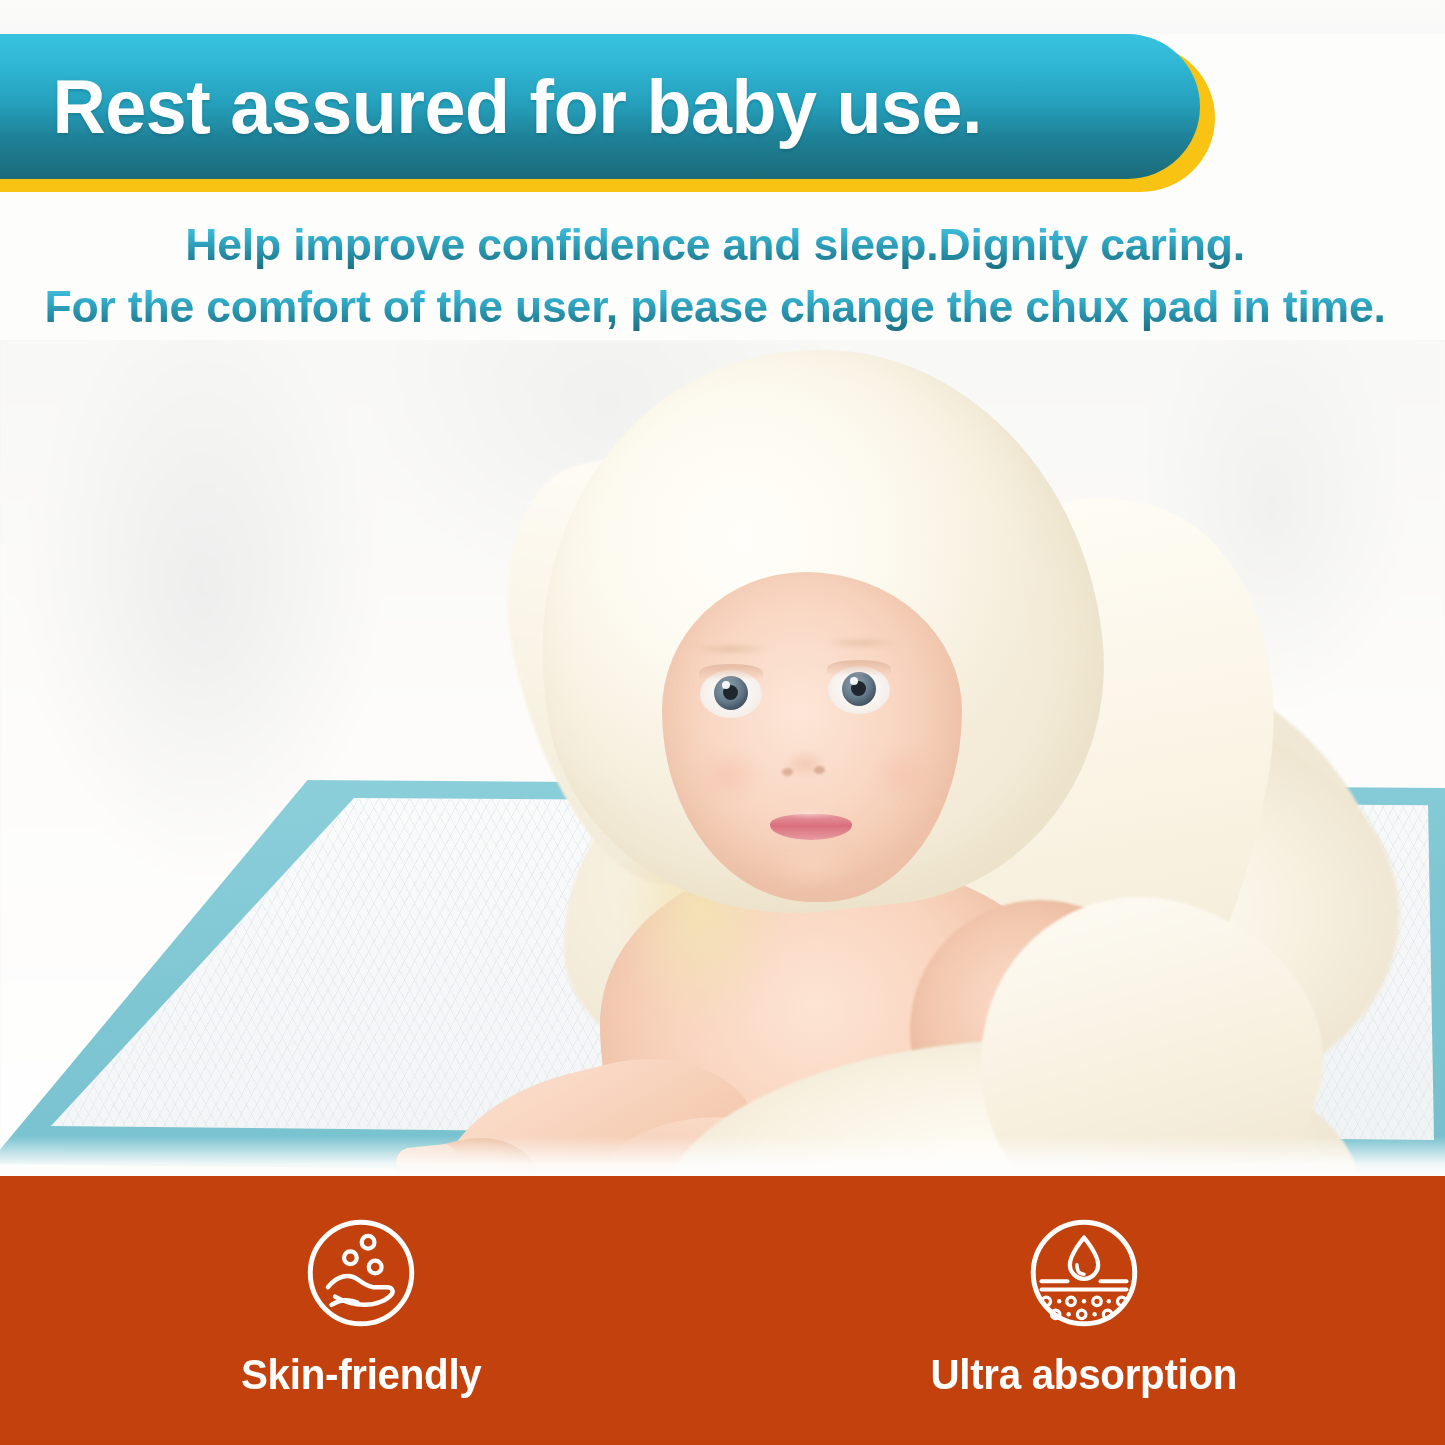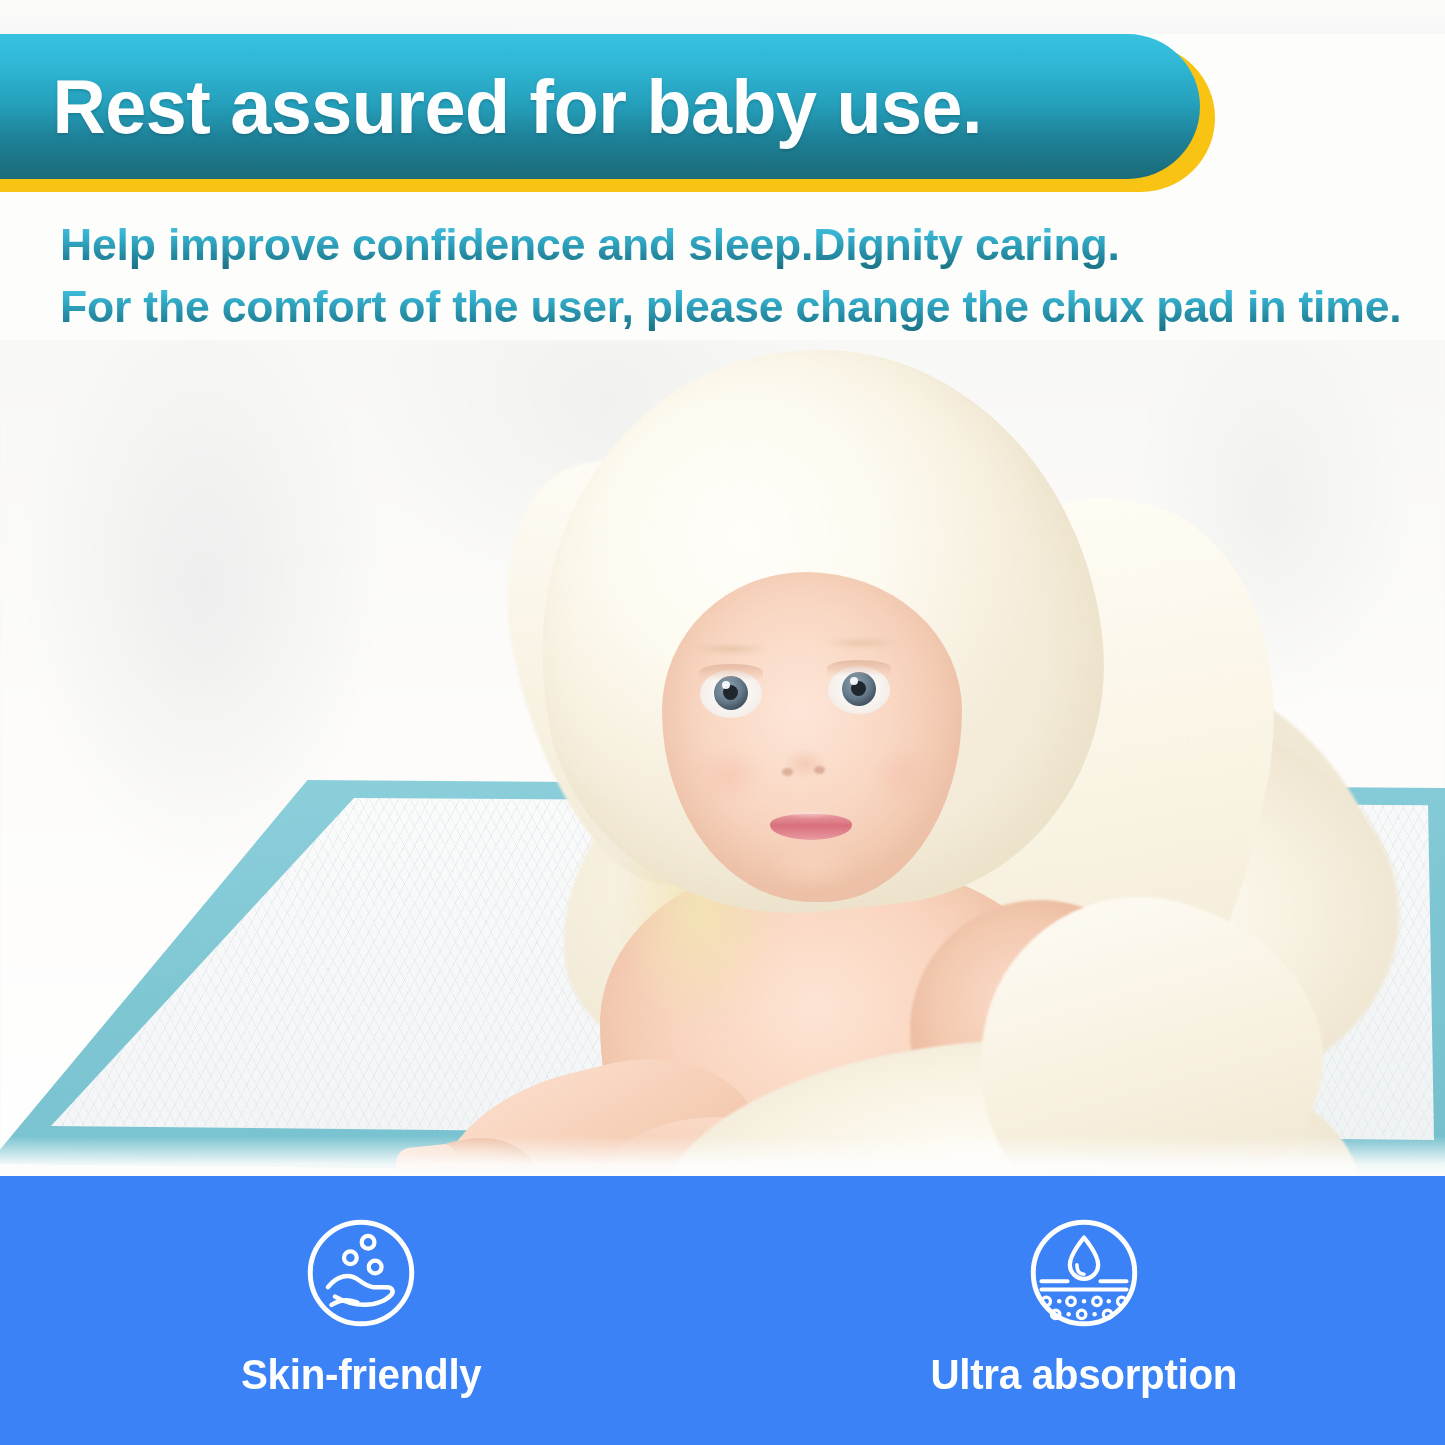--- a/index.html
+++ b/index.html
@@ -75,22 +75,23 @@
     text-shadow: 0 2px 3px rgba(0, 60, 80, 0.25);
     white-space: nowrap;
     transform: scaleX(0.97);
     transform-origin: left center;
   }
 
   
   .subtitle-block {
     position: absolute;
     top: 214px;
-    left: 60px;
+    left: 32px;
     width: 1380px;
+    text-align: center;
   }
   .subtitle-line {
     font-family: "Liberation Sans Narrow", "Liberation Sans", sans-serif;
     font-size: 45px;
     font-weight: bold;
     line-height: 62px;
     white-space: nowrap;
     letter-spacing: -0.2px;
     background: linear-gradient(180deg,
         #59cbe6 0%,
@@ -352,21 +353,21 @@
     background: linear-gradient(180deg, rgba(255,255,255,0) 0%, rgba(253,253,252,0.9) 70%, #fdfdfc 100%);
   }
 
   
   .feature-bar {
     position: absolute;
     left: 0;
     top: 1176px;
     width: 1445px;
     height: 269px;
-    background: #3b82f6;
+    background: #c2410c;
     display: flex;
   }
   .feature {
     flex: 1 1 0;
     display: flex;
     flex-direction: column;
     align-items: center;
     justify-content: flex-start;
     padding-top: 38px;
   }

